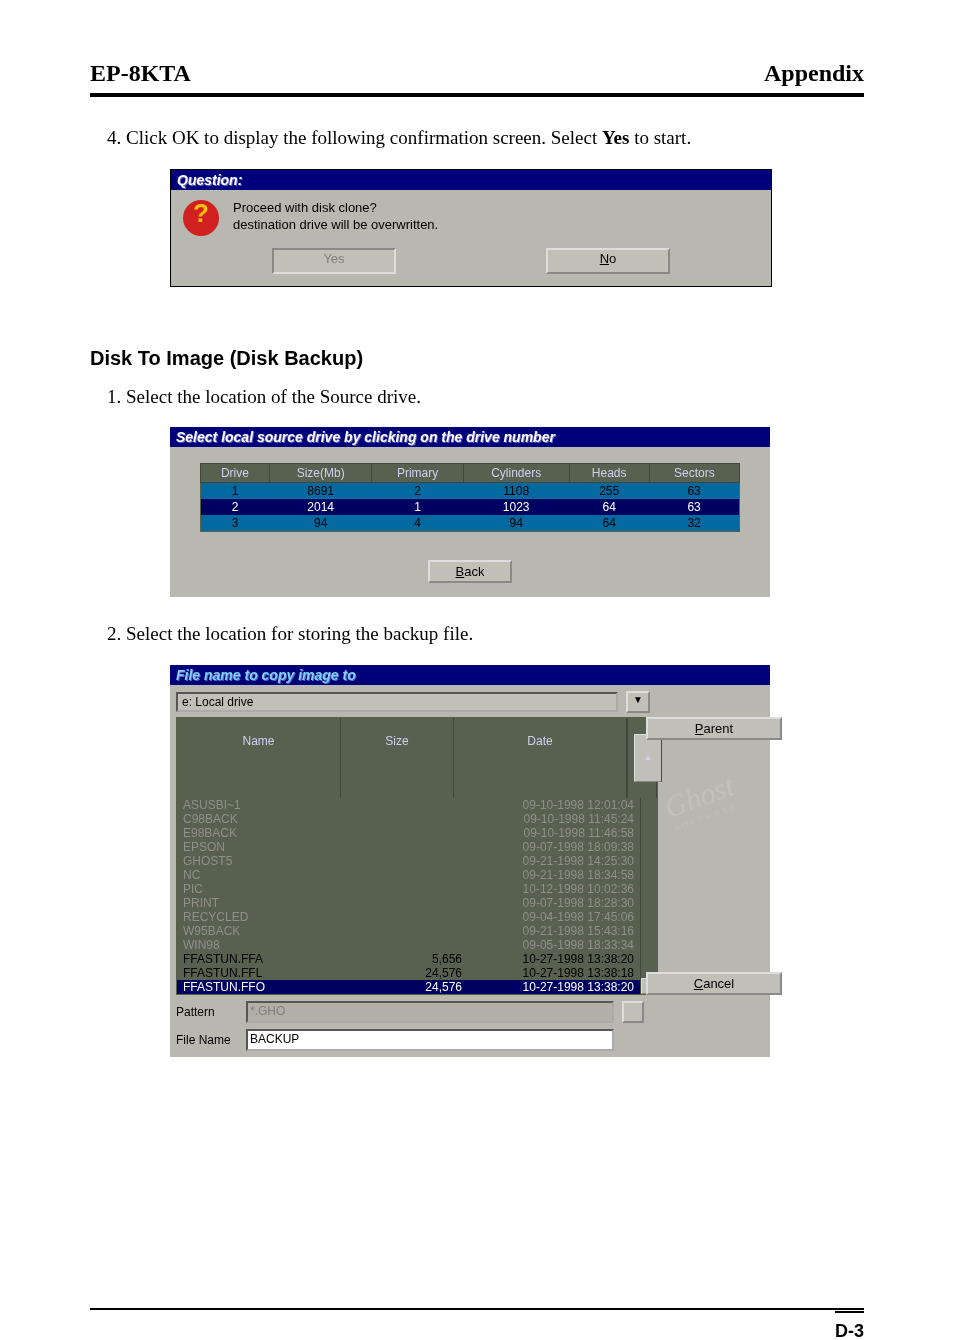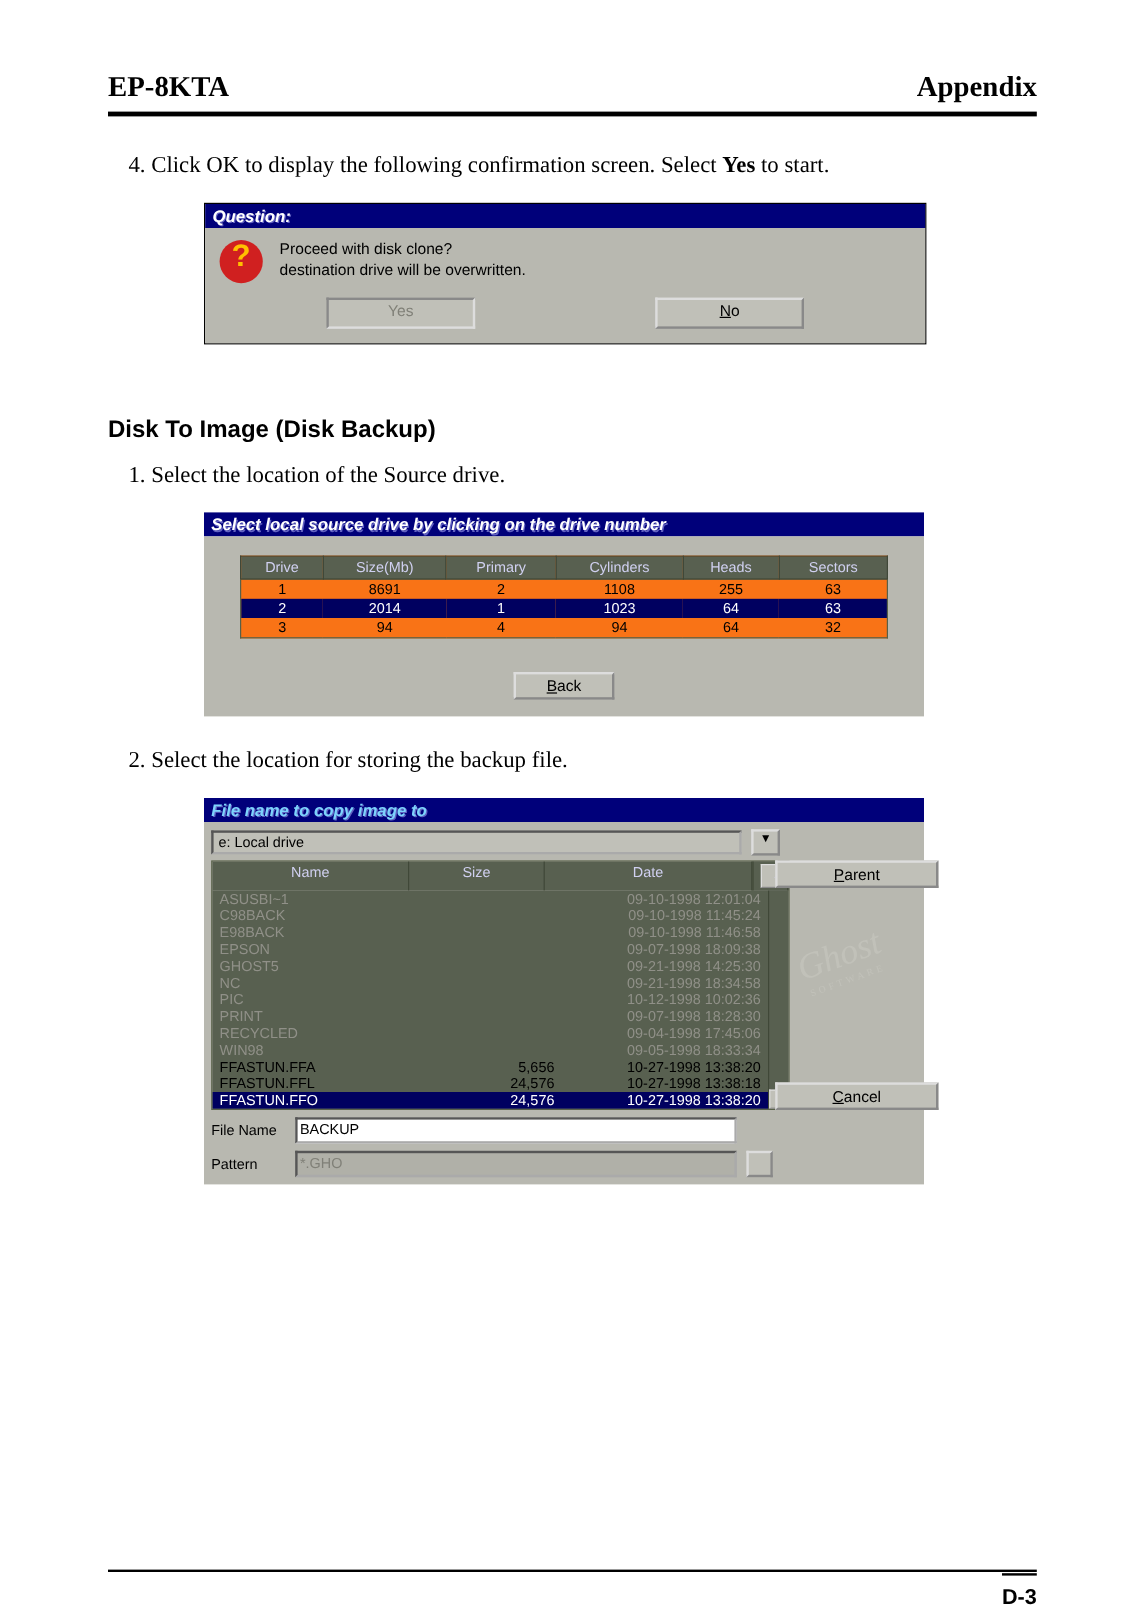--- a/index.html
+++ b/index.html
@@ -143,21 +143,21 @@
   }
   .dlg2 .body {
     background: #b8b8b0;
     padding: 16px 30px 14px 30px;
   }
   table.drives {
     width: 100%;
     border-collapse: collapse;
     font-family: "Trebuchet MS", sans-serif;
     font-size: 12px;
-    background: #f97316;
+    background: #0369a1;
     border: 1px solid #586048;
   }
   table.drives th {
     background: #586050;
     color: #d0d0f0;
     font-weight: normal;
     padding: 2px 6px;
     border: 1px solid #404838;
     text-align: center;
     font-size: 12px;
@@ -238,21 +238,21 @@
   .dlg3 .filelist {
     flex: 1;
     border: 1px solid #586048;
   }
   .dlg3 .filelist-hdr {
     display: flex;
     background: #586050;
     color: #d0d0f0;
   }
   .dlg3 .filelist-hdr div {
-    padding: 2px 6px;
+    padding: 16px 6px;
     border-right: 1px solid #404838;
   }
   .col-name { flex: 1; text-align: center; }
   .col-size { width: 100px; text-align: center; }
   .col-date { width: 160px; text-align: center; }
   .dlg3 .filelist-body {
     background: #586050;
     max-height: 210px;
     overflow: hidden;
   }
@@ -488,20 +488,25 @@
                     <div class="fname">PRINT</div>
                     <div class="fsize"></div>
                     <div class="fdate">09-07-1998 18:28:30</div>
                   </div>
                   <div class="file-row">
                     <div class="fname">RECYCLED</div>
                     <div class="fsize"></div>
                     <div class="fdate">09-04-1998 17:45:06</div>
                   </div>
                   <div class="file-row">
+                    <div class="fname">W95BACK</div>
+                    <div class="fsize"></div>
+                    <div class="fdate">09-21-1998 15:43:16</div>
+                  </div>
+                  <div class="file-row">
                     <div class="fname">WIN98</div>
                     <div class="fsize"></div>
                     <div class="fdate">09-05-1998 18:33:34</div>
                   </div>
                   <div class="file-row hasfile">
                     <div class="fname">FFASTUN.FFA</div>
                     <div class="fsize">5,656</div>
                     <div class="fdate">10-27-1998 13:38:20</div>
                   </div>
                   <div class="file-row hasfile">
@@ -525,26 +530,26 @@
         <div class="side">
           <span class="btn-raised" style="width:80px;text-align:center;"><u>P</u>arent</span>
           <div class="brand">
             <span>Ghost</span>
             <small>SOFTWARE</small>
           </div>
           <span class="btn-raised" style="width:80px;text-align:center;"><u>C</u>ancel</span>
         </div>
       </div>
       <div class="bottom-row">
-        <div class="lbl">File Name</div>
-        <div class="txt">BACKUP</div>
-      </div>
-      <div class="bottom-row">
         <div class="lbl">Pattern</div>
         <div class="txt disabled">*.GHO</div>
         <div style="width:18px;height:18px;background:#c0c0b8;border:2px outset #ddd;"></div>
       </div>
+      <div class="bottom-row">
+        <div class="lbl">File Name</div>
+        <div class="txt">BACKUP</div>
+      </div>
     </div>
   </div>
 
   <div class="foot-rule"></div>
   <div class="footer">D-3</div>
 </div>
 
 </body></html>

